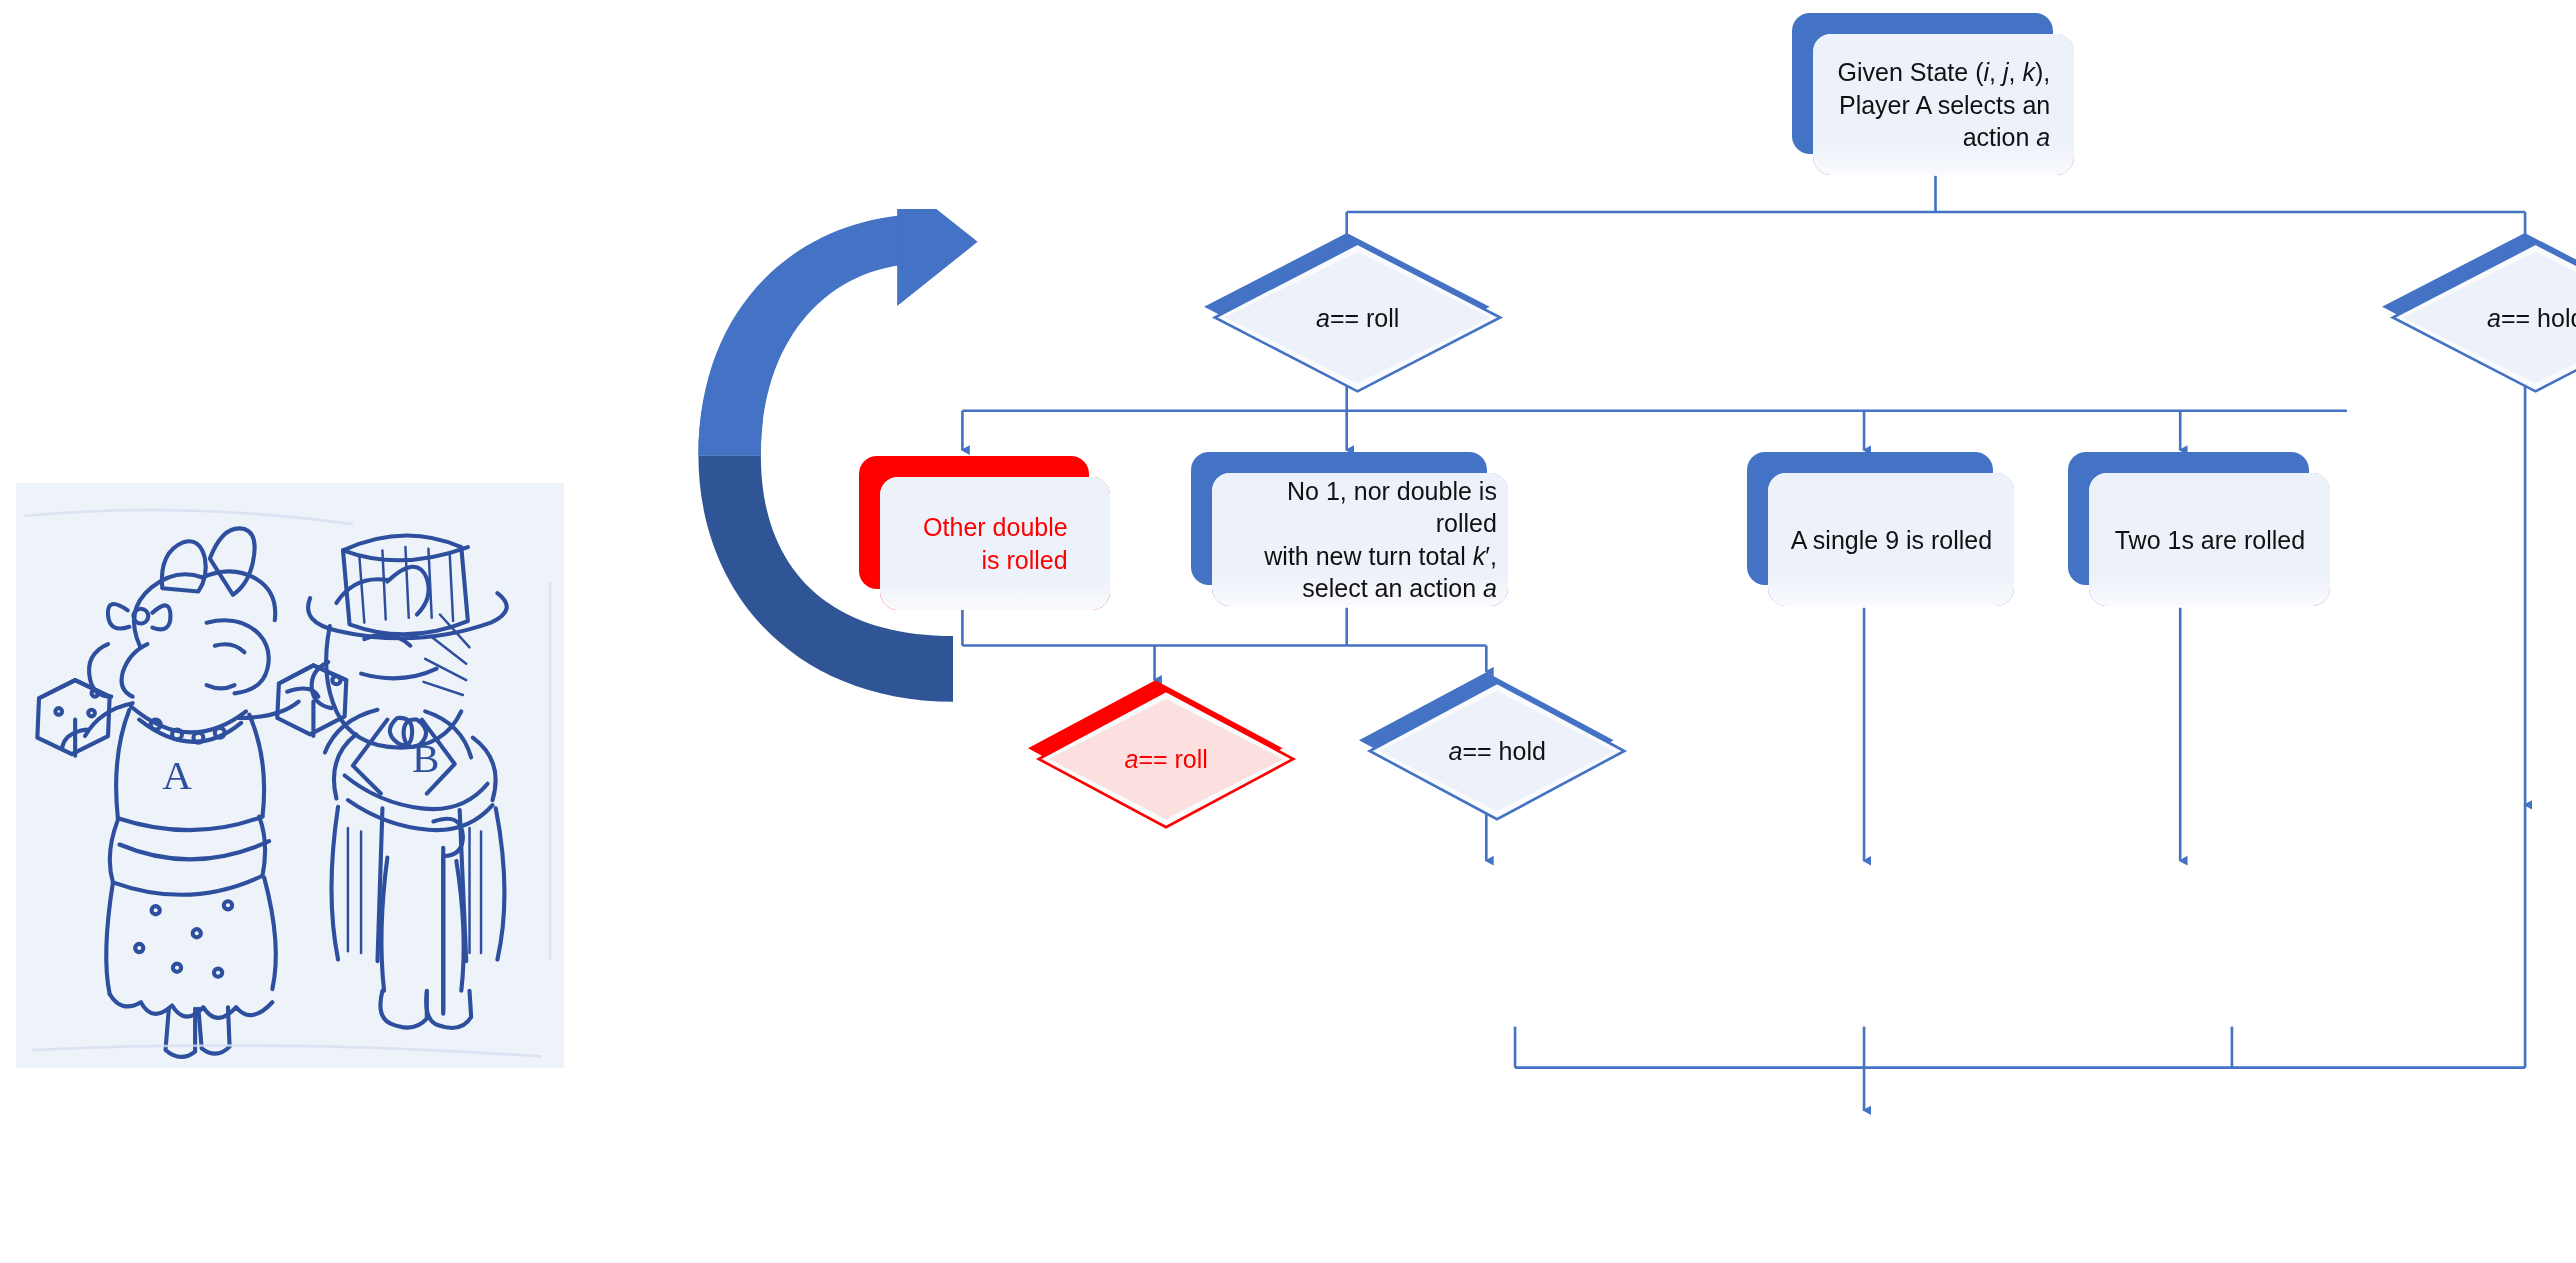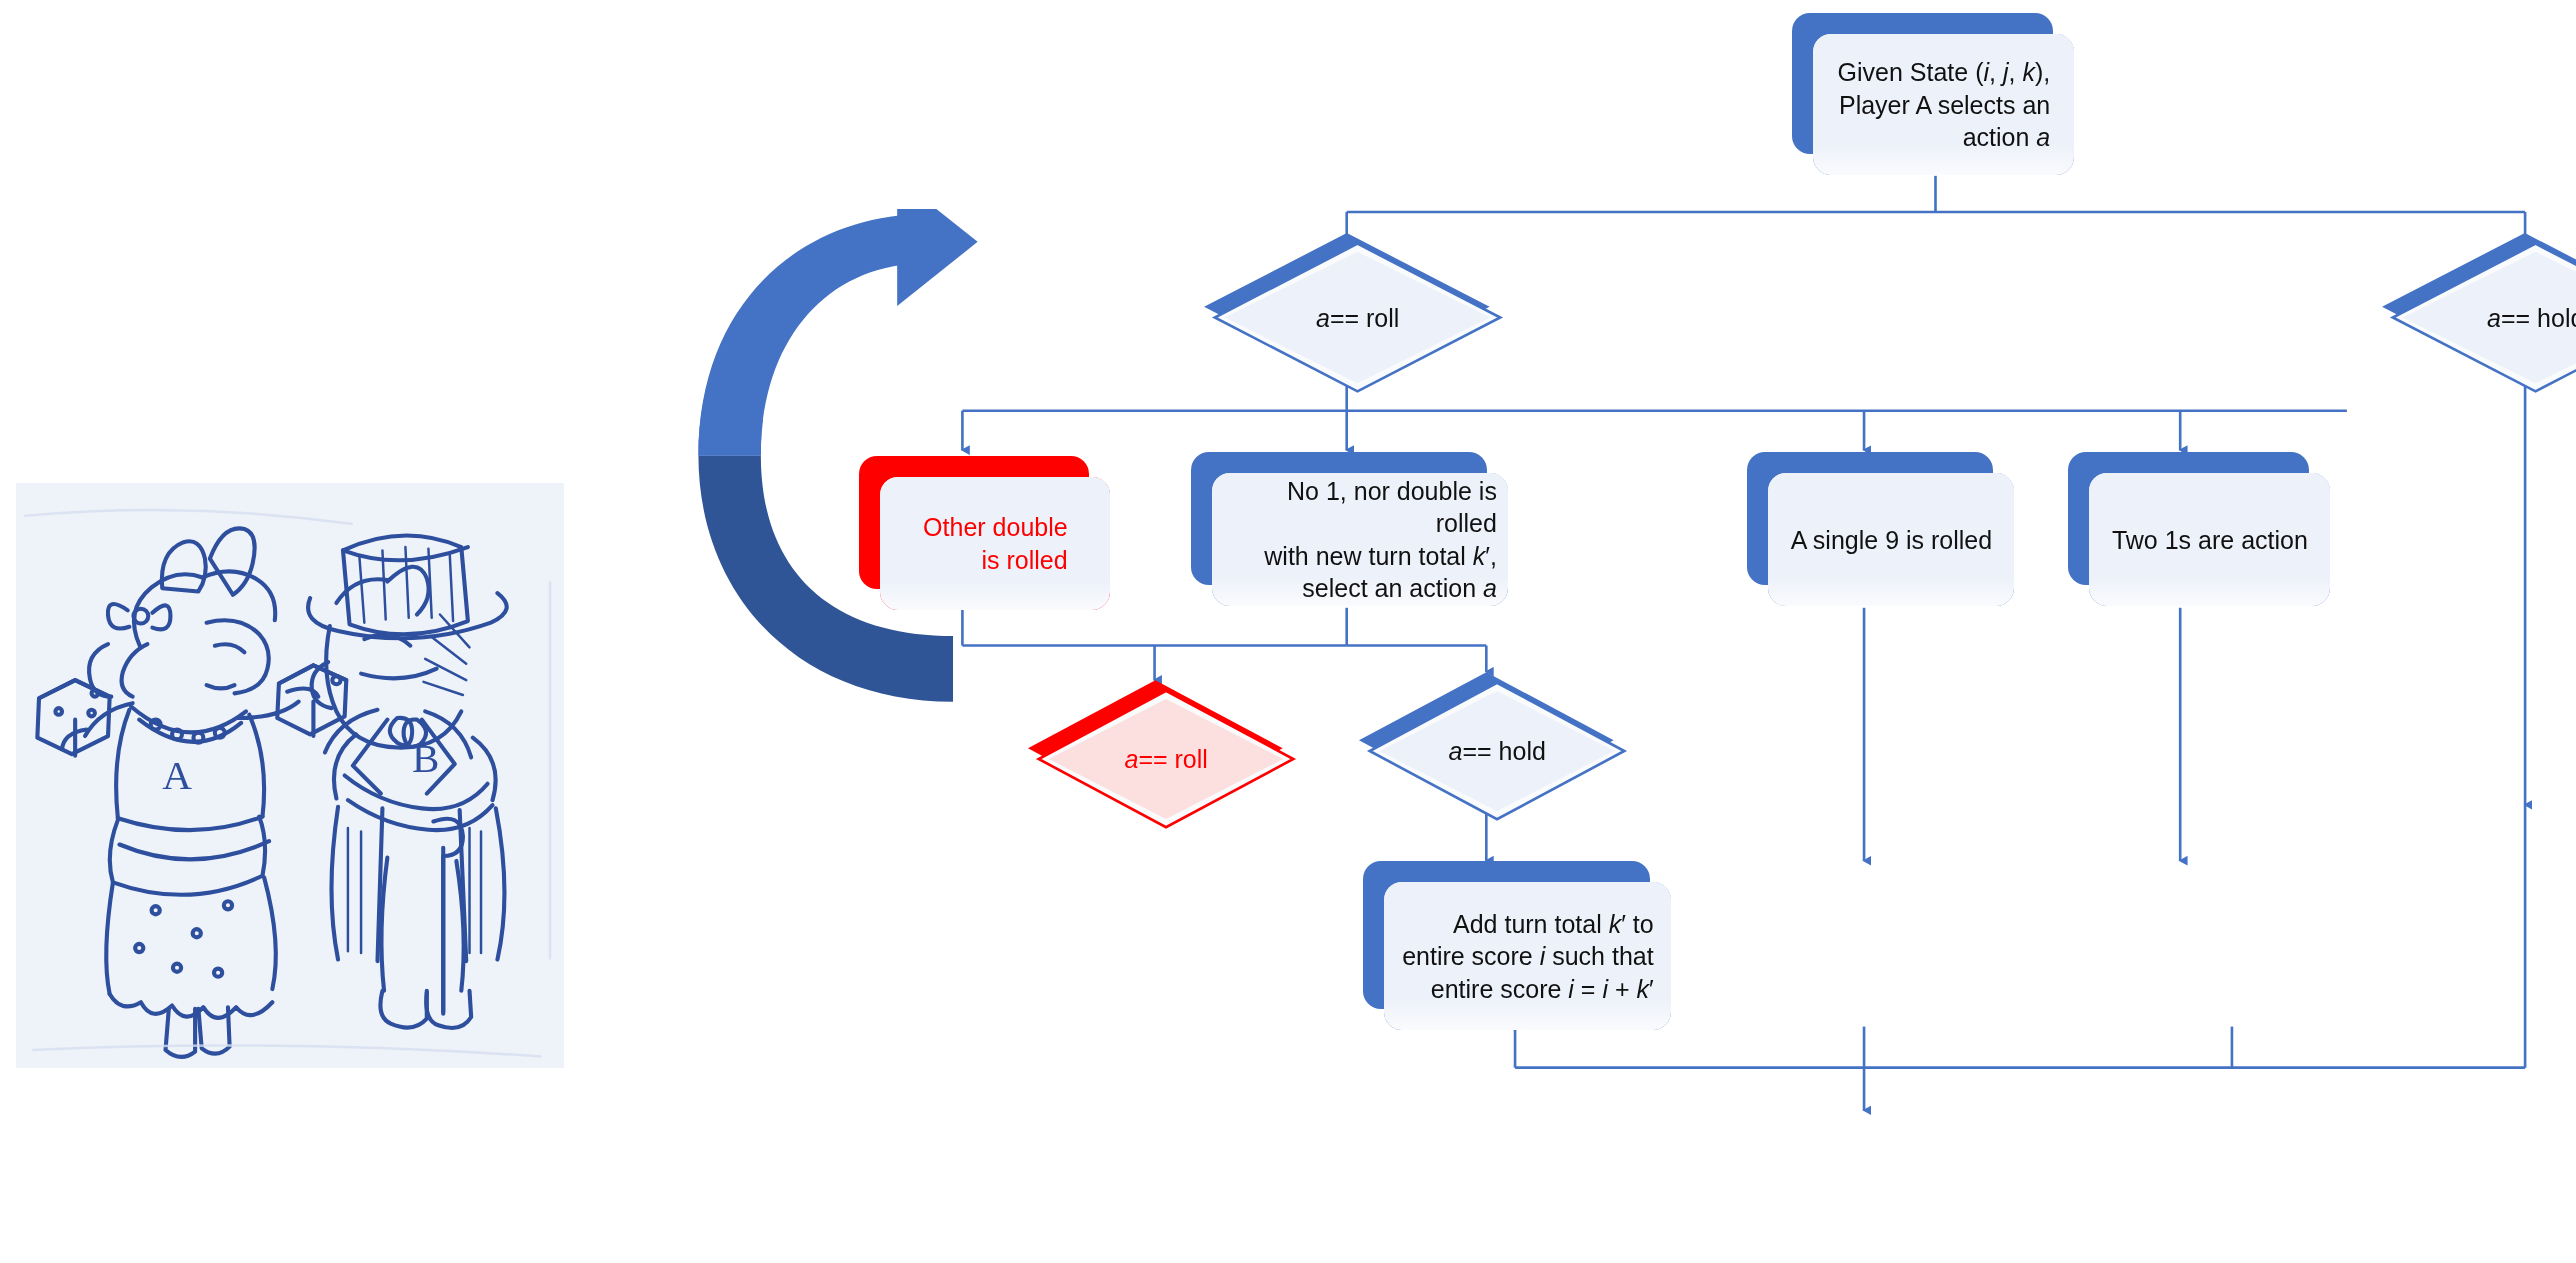--- a/index.html
+++ b/index.html
@@ -317,34 +317,24 @@
     </div>
   </div>
 
   <div class="node" style="left:2068px;top:452px;width:241px;height:133px;">
     <div class="shadow"></div>
     <div class="body"></div>
     <div class="innerclip">
       <div class="innerfill"></div>
     </div>
     <div class="inner">
-      <span class="label">Two 1s are action</span>
-    </div>
-  </div>
-
-  <div class="node" style="left:1363px;top:861px;width:287px;height:148px;">
-    <div class="shadow"></div>
-    <div class="body"></div>
-    <div class="innerclip">
-      <div class="innerfill"></div>
-    </div>
-    <div class="inner">
-      <span class="label">Add turn total <i>k</i>′ to<br>entire score <i>i</i> such that<br>entire score  <i>i</i> = <i>i</i> + <i>k</i>′</span>
-    </div>
-  </div>
+      <span class="label">Two 1s are rolled</span>
+    </div>
+  </div>
+
 
 
 
 
   <div class="diamond" style="left:1204px;top:233px;width:286px;height:148px;">
     <svg width="307" height="169" viewBox="0 0 374 206">
       <polygon points="174,0 348,90 174,180 0,90" fill="#4472c4"></polygon>
       <polygon points="187,13 361,103 187,193 13,103" fill="#fafbfd" stroke="#4472c4" stroke-width="3.2"></polygon>
       <polygon points="187,23 349,103 187,183 25,103" fill="#edf1f9"></polygon>
     </svg>

